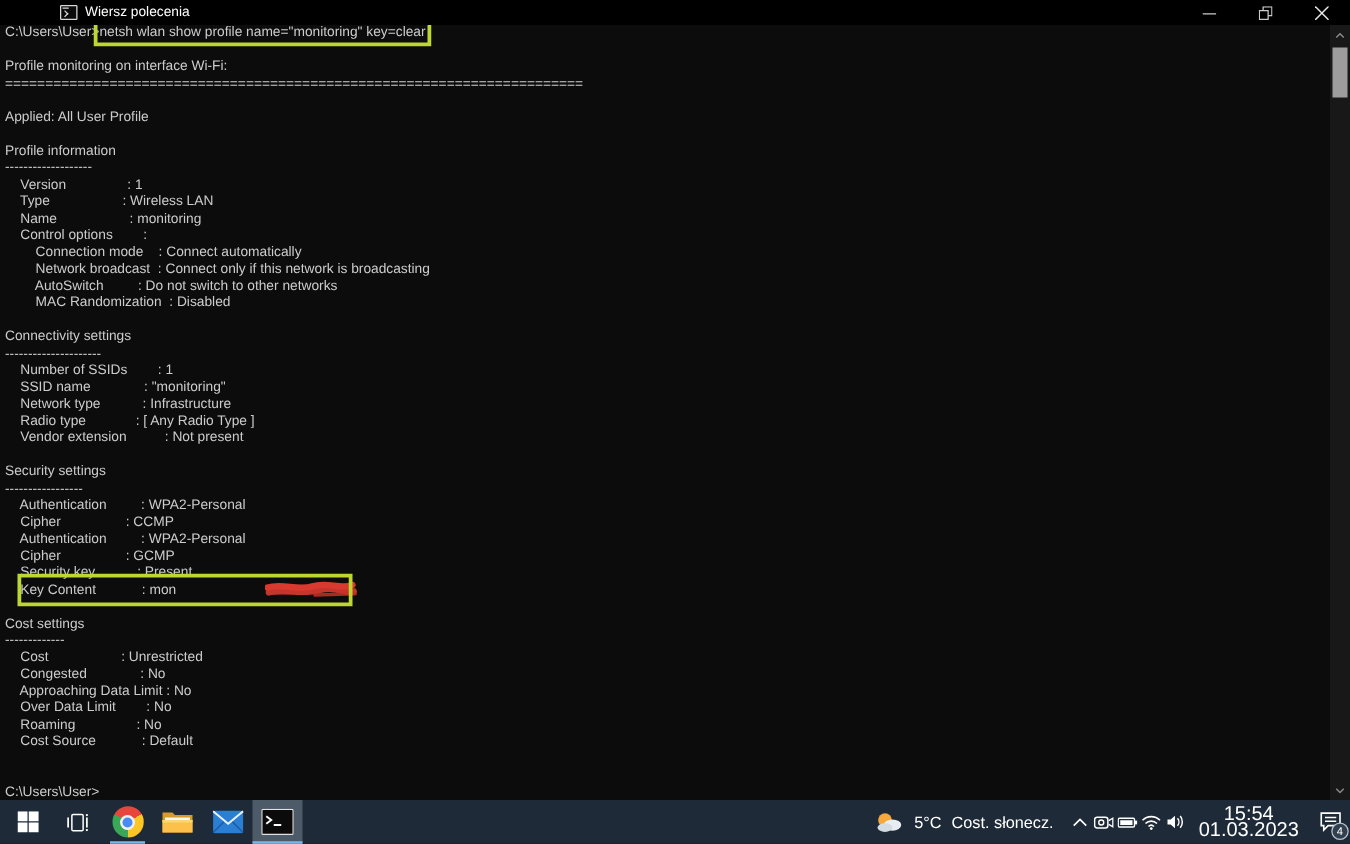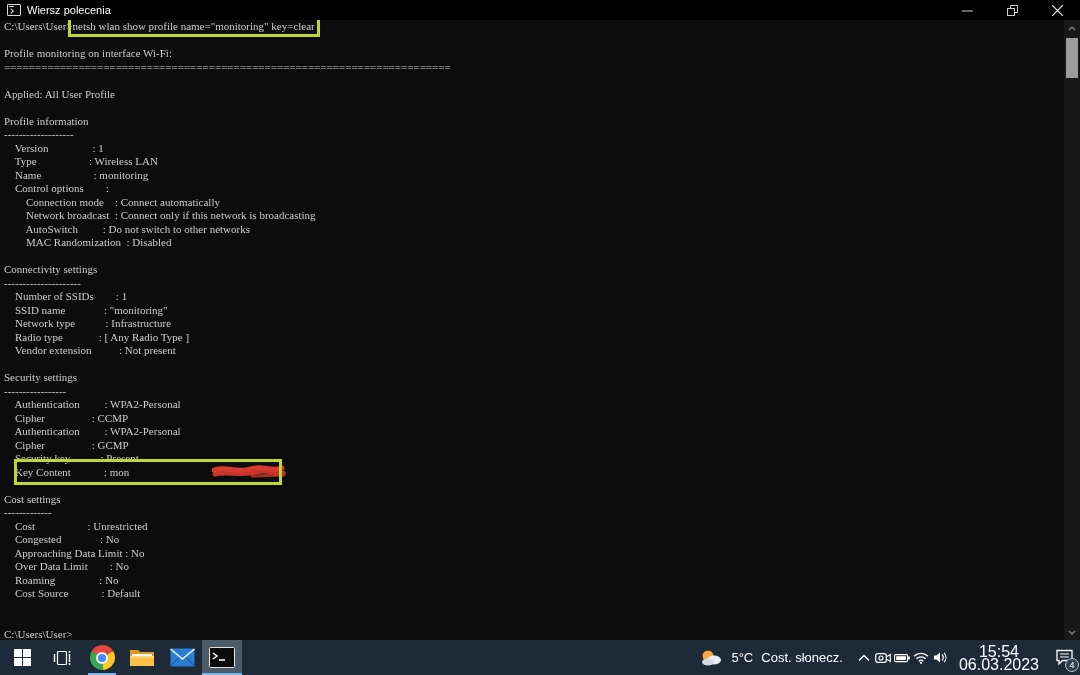--- a/index.html
+++ b/index.html
@@ -1,34 +1,34 @@
 <!DOCTYPE html>
 <html><head>
 <meta charset="utf-8">
 <style>
   * { box-sizing: border-box; }
   html,body { margin:0; padding:0; width:1080px; height:675px; overflow:hidden; background:#0c0c0c;
               font-family:"Liberation Sans", sans-serif; }
 
   
   .titlebar { position:absolute; top:0; left:0; width:1080px; height:20px; background:#000;
-              display:flex; align-items:center; z-index:30; }
+              display:flex; align-items:center; z-index:30;padding-left:41px; }
   .tb-icon { width:14px; height:12px; margin:0 6px 0 7px; position:relative; background:#0a0a0a;
              border:1px solid #d8d8d8; border-radius:1px; }
   .tb-icon::before { content:""; position:absolute; left:1px; top:1px; width:5px; height:1px; background:#d8d8d8; }
   .tb-icon::after  { content:""; position:absolute; left:1px; top:4px; width:3px; height:3px;
                      border-left:1px solid #d8d8d8; border-bottom:1px solid #d8d8d8; transform:rotate(-135deg); }
   .tb-title { color:#ffffff; font-size:11px; line-height:20px; }
   .tb-controls { margin-left:auto; display:flex; height:20px; }
   .tb-btn { width:45px; height:20px; display:flex; align-items:center; justify-content:center; }
 
   
   .console { position:absolute; top:20px; left:0; width:1080px; height:620px; background:#0c0c0c; z-index:10; }
   pre.term { margin:0; padding:0 0 0 4px;
-             font-family:Liberation Serif, serif;
+             font-family:Liberation Sans, sans-serif;
              font-size:11px; line-height:13.5px; color:#cccccc; }
   .cmd-box { outline:3px solid #bdd631; outline-offset:2px; }
 
   .kc-box { position:absolute; left:14px; top:439px; width:268px; height:26px;
             border:3px solid #bdd631; z-index:5; pointer-events:none; }
   .scribble { position:absolute; left:212px; top:444px; z-index:4; pointer-events:none; }
 
   
   .scrollbar { position:absolute; right:0; top:0; width:16px; height:620px; background:#181818; }
   .sb-btn { position:absolute; left:0; width:16px; height:16px; display:flex; align-items:center; justify-content:center; }
@@ -246,21 +246,21 @@
     <div class="tray">
       <svg width="15" height="13" viewBox="0 0 15 13">
         <path d="M1 4.5 h2.5 L7 1.5 v10 L3.5 8.5 H1 Z" fill="#fff"></path>
         <path d="M9 3.5 a4.5 4.5 0 0 1 0 6" fill="none" stroke="#fff" stroke-width="1.2"></path>
         <path d="M11.2 1.8 a7.5 7.5 0 0 1 0 9.4" fill="none" stroke="#fff" stroke-width="1.2"></path>
       </svg>
     </div>
 
     <div class="clock">
       <div>15:54</div>
-      <div>06.03.2023</div>
+      <div>01.03.2023</div>
     </div>
 
     <div class="notif">
       <svg width="19" height="17" viewBox="0 0 19 17">
         <path d="M2 1.5 h15 v10 h-9.5 l-3.5 3.5 v-3.5 H2 Z" fill="none" stroke="#fff" stroke-width="1.3"></path>
         <path d="M5 5 h9 M5 8 h9" stroke="#fff" stroke-width="1.1"></path>
       </svg>
       <div class="badge">4</div>
     </div>
   </div>

